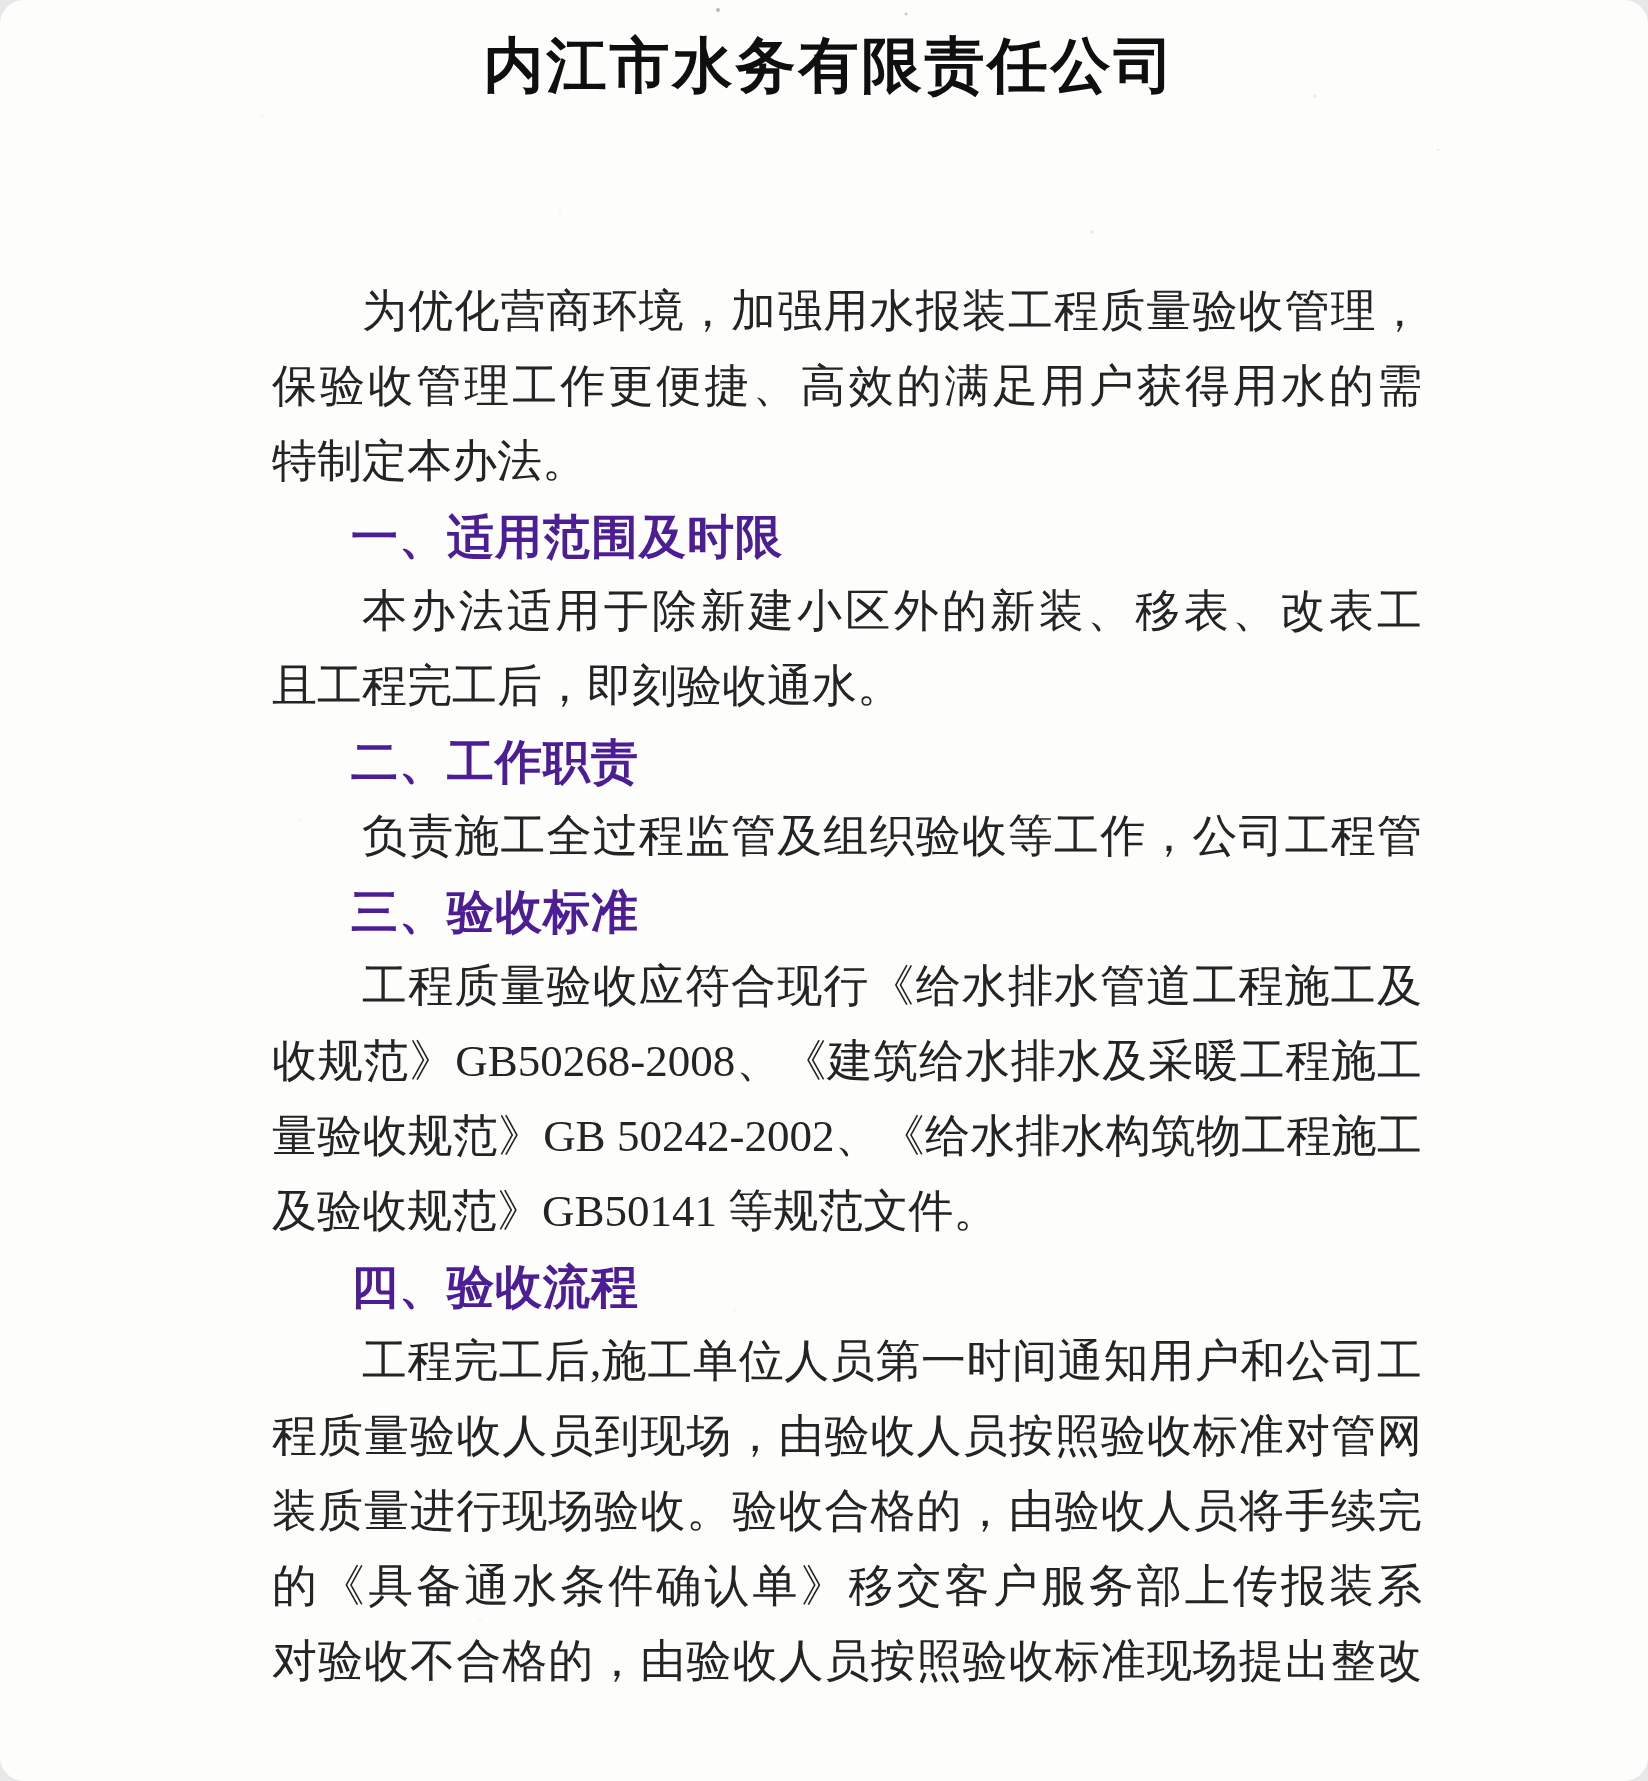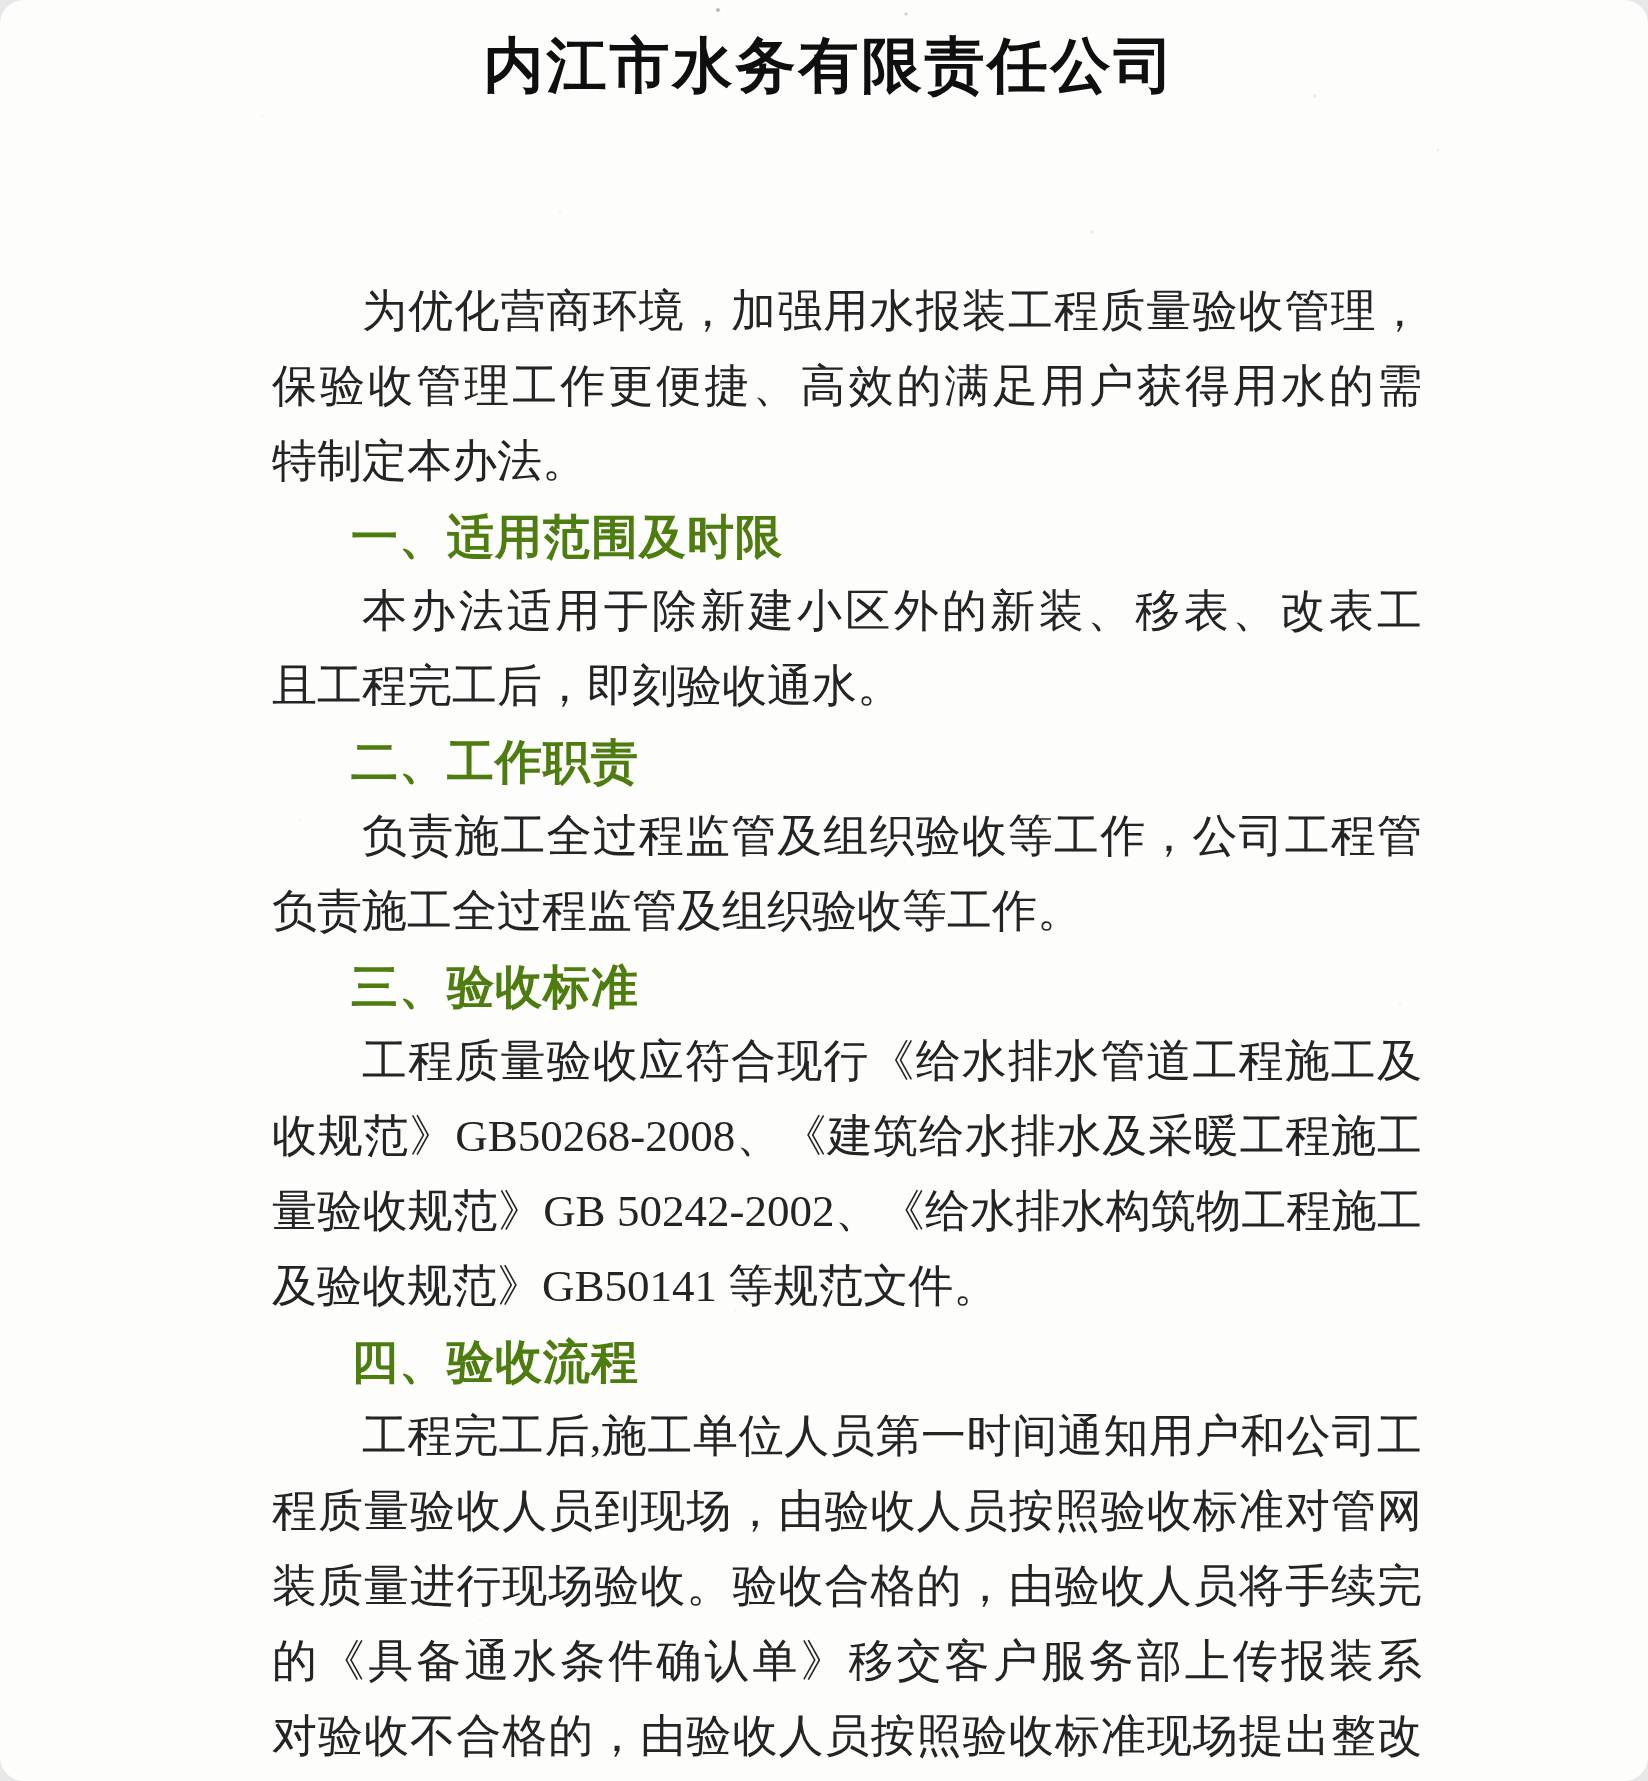--- a/index.html
+++ b/index.html
@@ -68,21 +68,21 @@
   }
   .fill {
     text-align: justify;
     text-align-last: justify;
   }
   .heading-ln {
     font-family: "Liberation Sans", sans-serif;
     font-weight: 700;
     font-size: 47px;
     padding-left: 79px;
-    color: #4d7c0f;
+    color: #4c1d95;
     letter-spacing: 1px;
   }
 </style>
 </head>
 <body>
 
 <div class="page">
   <div class="noise"></div>
 
   <div class="title">
@@ -91,21 +91,20 @@
 
   <div class="body">
     <div class="ln body-ln indent fill">为优化营商环境，加强用水报装工程质量验收管理，确</div>
     <div class="ln body-ln fill">保验收管理工作更便捷、高效的满足用户获得用水的需要，</div>
     <div class="ln body-ln">特制定本办法。</div>
     <div class="ln heading-ln">一、适用范围及时限</div>
     <div class="ln body-ln indent fill">本办法适用于除新建小区外的新装、移表、改表工程；</div>
     <div class="ln body-ln">且工程完工后，即刻验收通水。</div>
     <div class="ln heading-ln">二、工作职责</div>
     <div class="ln body-ln indent fill">负责施工全过程监管及组织验收等工作，公司工程管理部</div>
-    <div class="ln body-ln">负责施工全过程监管及组织验收等工作。</div>
     <div class="ln heading-ln">三、验收标准</div>
     <div class="ln body-ln indent fill">工程质量验收应符合现行《给水排水管道工程施工及验</div>
     <div class="ln body-ln fill">收规范》GB50268-2008、《建筑给水排水及采暖工程施工质</div>
     <div class="ln body-ln fill">量验收规范》GB 50242-2002、《给水排水构筑物工程施工</div>
     <div class="ln body-ln">及验收规范》GB50141 等规范文件。</div>
     <div class="ln heading-ln">四、验收流程</div>
     <div class="ln body-ln indent fill">工程完工后,施工单位人员第一时间通知用户和公司工</div>
     <div class="ln body-ln fill">程质量验收人员到现场，由验收人员按照验收标准对管网安</div>
     <div class="ln body-ln fill">装质量进行现场验收。验收合格的，由验收人员将手续完善</div>
     <div class="ln body-ln fill">的《具备通水条件确认单》移交客户服务部上传报装系统。</div>

